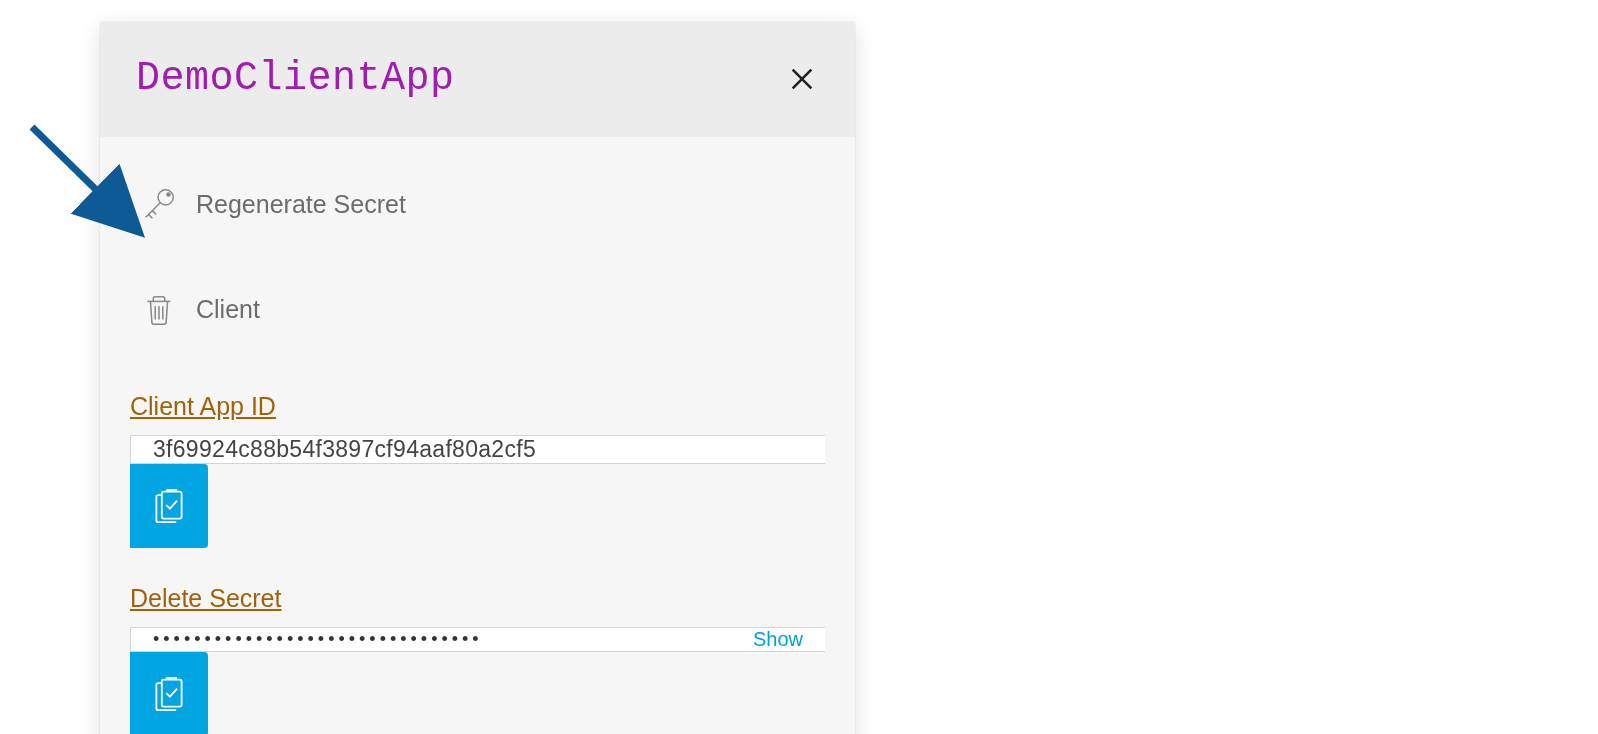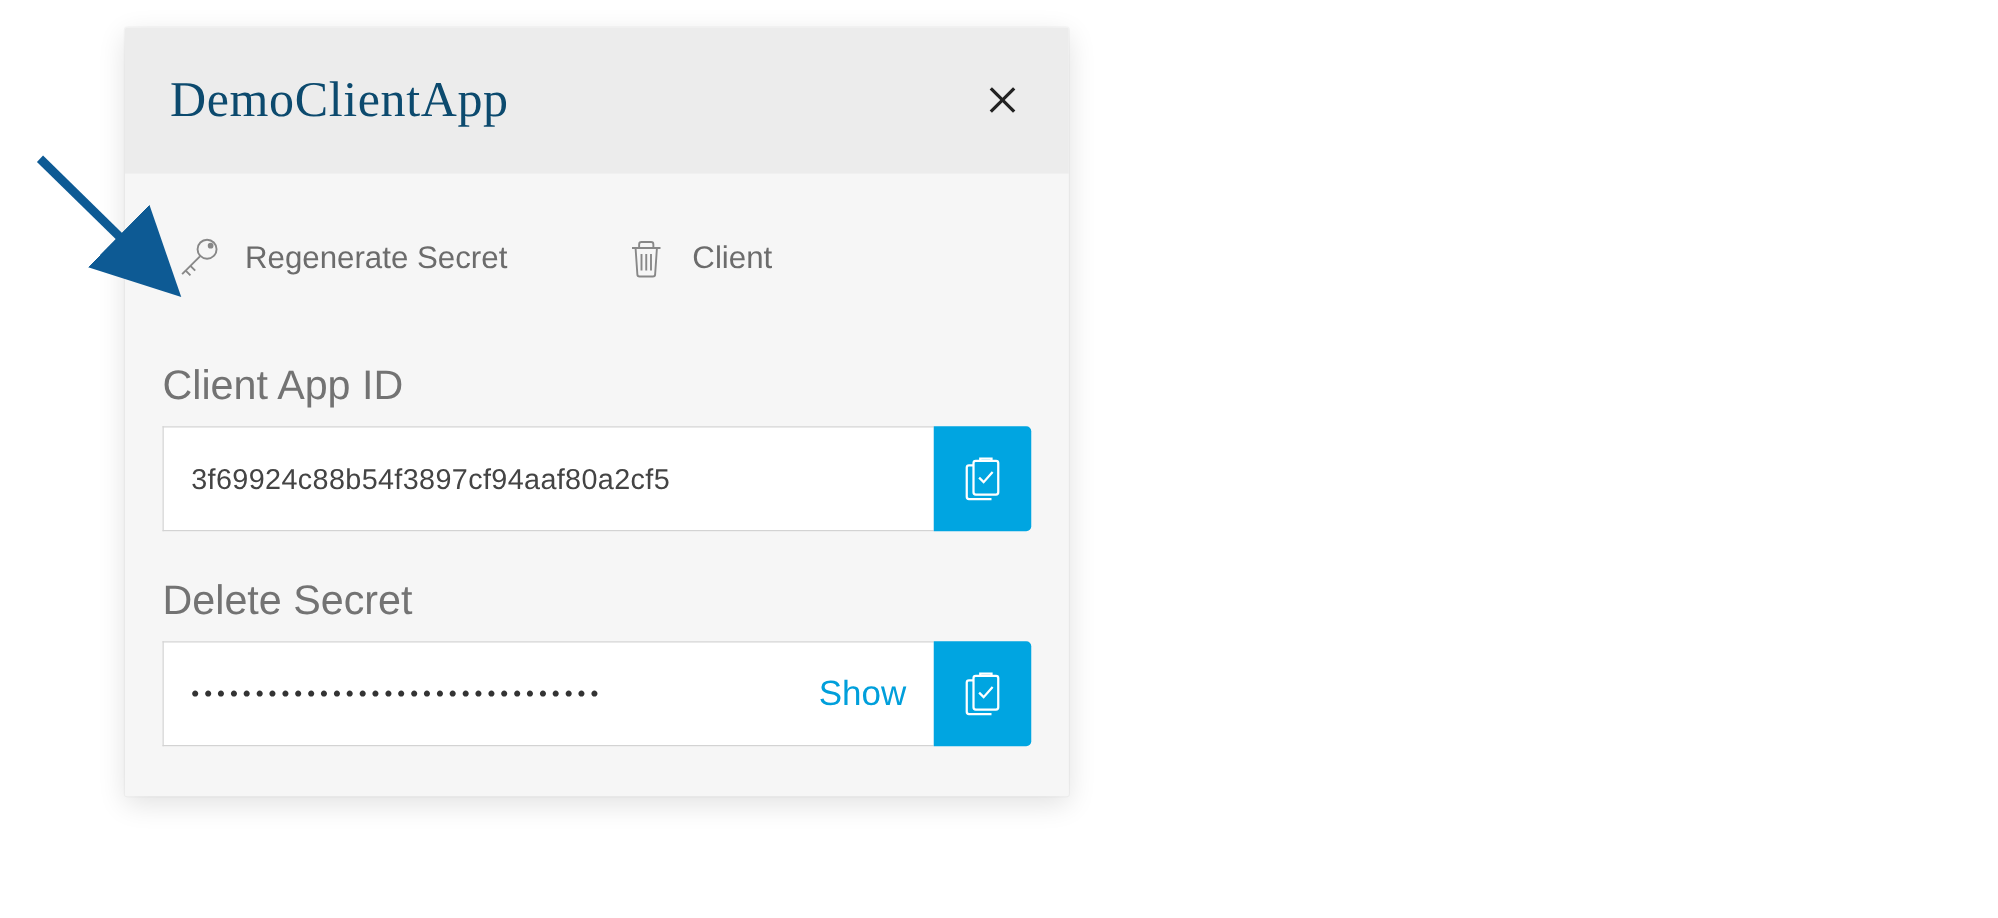--- a/index.html
+++ b/index.html
@@ -24,66 +24,69 @@
   .panel-header {
     background: #ececec;
     padding: 34px 36px 36px 36px;
     display: flex;
     align-items: center;
     justify-content: space-between;
   }
   .panel-title {
     font-size: 40px;
     font-weight: 300;
-    color: #0c4a6e;
+    color: #a21caf;
     letter-spacing: 0.5px;
-    font-family: Liberation Serif, serif;
+    font-family: Liberation Mono, monospace;
   }
   .close-btn {
     cursor: pointer;
     width: 34px;
     height: 34px;
     display: flex;
     align-items: center;
     justify-content: center;
   }
   .close-btn svg { width: 28px; height: 28px; stroke: #222; stroke-width: 2.2; }
   .panel-body {
     padding: 30px 30px 40px 30px;
     background: #f6f6f6;
   }
   .action-row {
     display: flex;
-    gap: 92px;
+    gap: 67px;
     padding: 18px 10px 28px 10px;
+    flex-direction: column;
   }
   .action-btn {
     display: inline-flex;
     align-items: center;
     gap: 18px;
     cursor: pointer;
     color: #6c6c6c;
     font-size: 25px;
   }
   .action-btn svg {
     width: 38px;
     height: 38px;
     stroke: #888;
     fill: none;
     stroke-width: 1.6;
   }
   .field-group { margin-top: 36px; }
   .field-label {
-    color: #737373;
-    font-size: 33px;
+    color: #a16207;
+    font-size: 25px;
     margin-bottom: 14px;
+    text-decoration: underline;
   }
   .input-row {
     display: flex;
     width: 100%;
+    flex-direction: column;
   }
   .input-box {
     flex: 1;
     background: #fff;
     border: 1px solid #d3d3d3;
     border-right: none;
     display: flex;
     align-items: center;
     padding: 0 22px;
     height: 84px;
@@ -99,21 +102,21 @@
     white-space: nowrap;
     overflow: hidden;
   }
   .secret-dots {
     font-size: 18px;
     letter-spacing: 4px;
     color: #333;
   }
   .show-link {
     color: #009fdb;
-    font-size: 28px;
+    font-size: 20px;
     cursor: pointer;
     margin-left: 20px;
     flex-shrink: 0;
   }
   .copy-btn {
     width: 78px;
     height: 84px;
     background: #00a5e1;
     display: flex;
     align-items: center;

